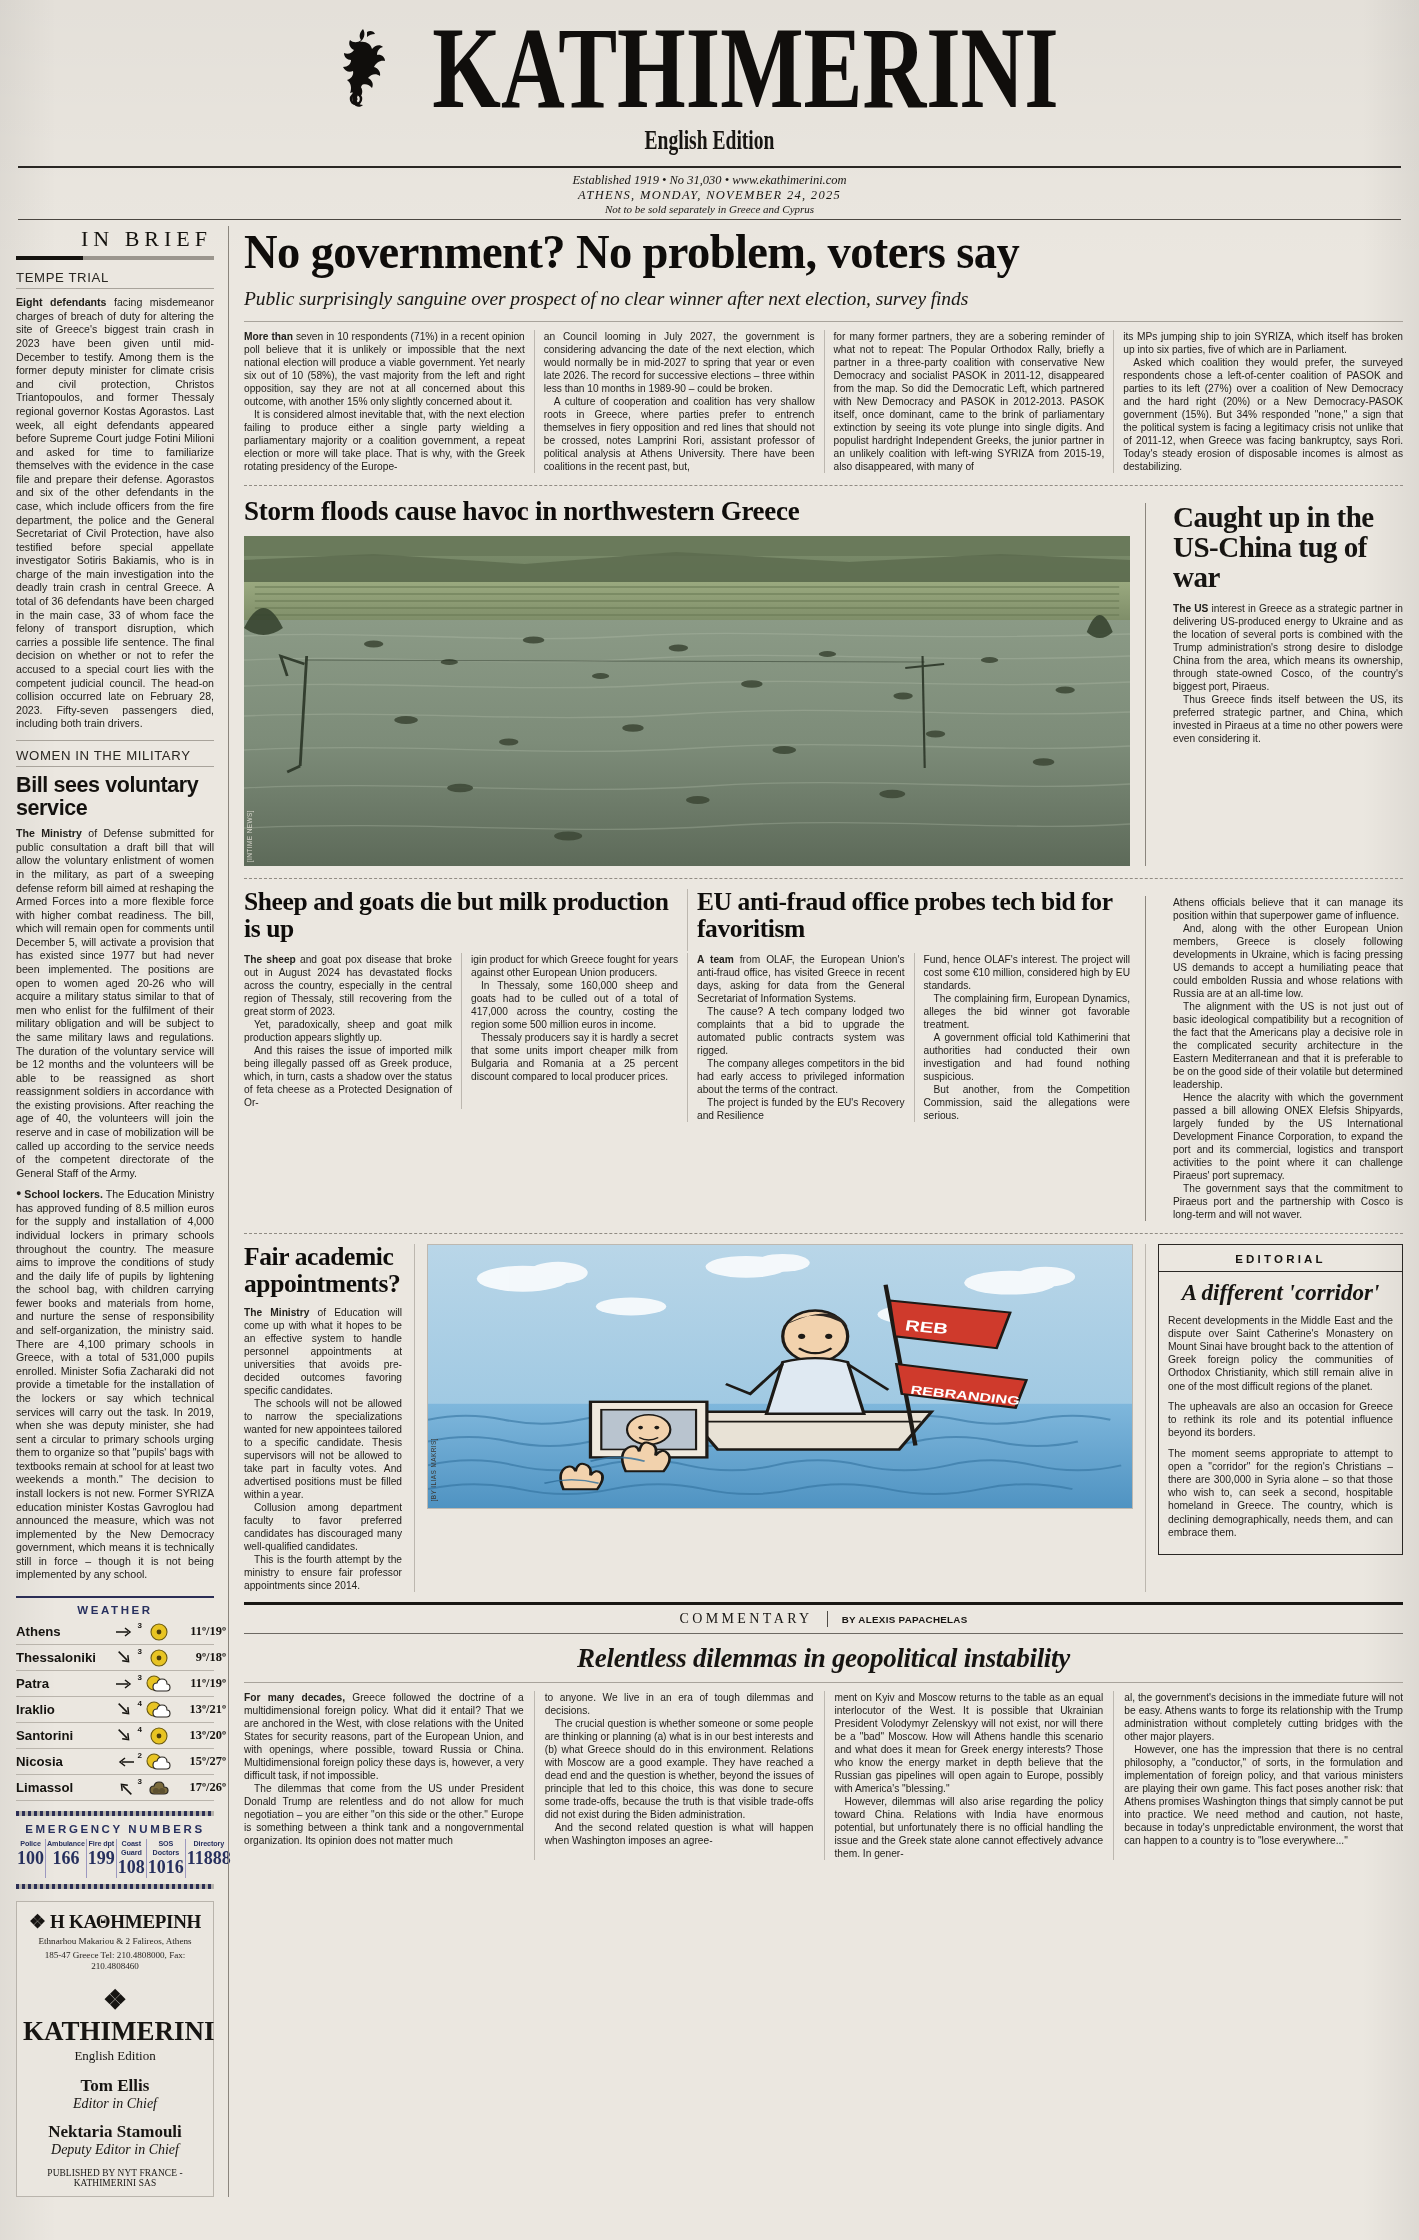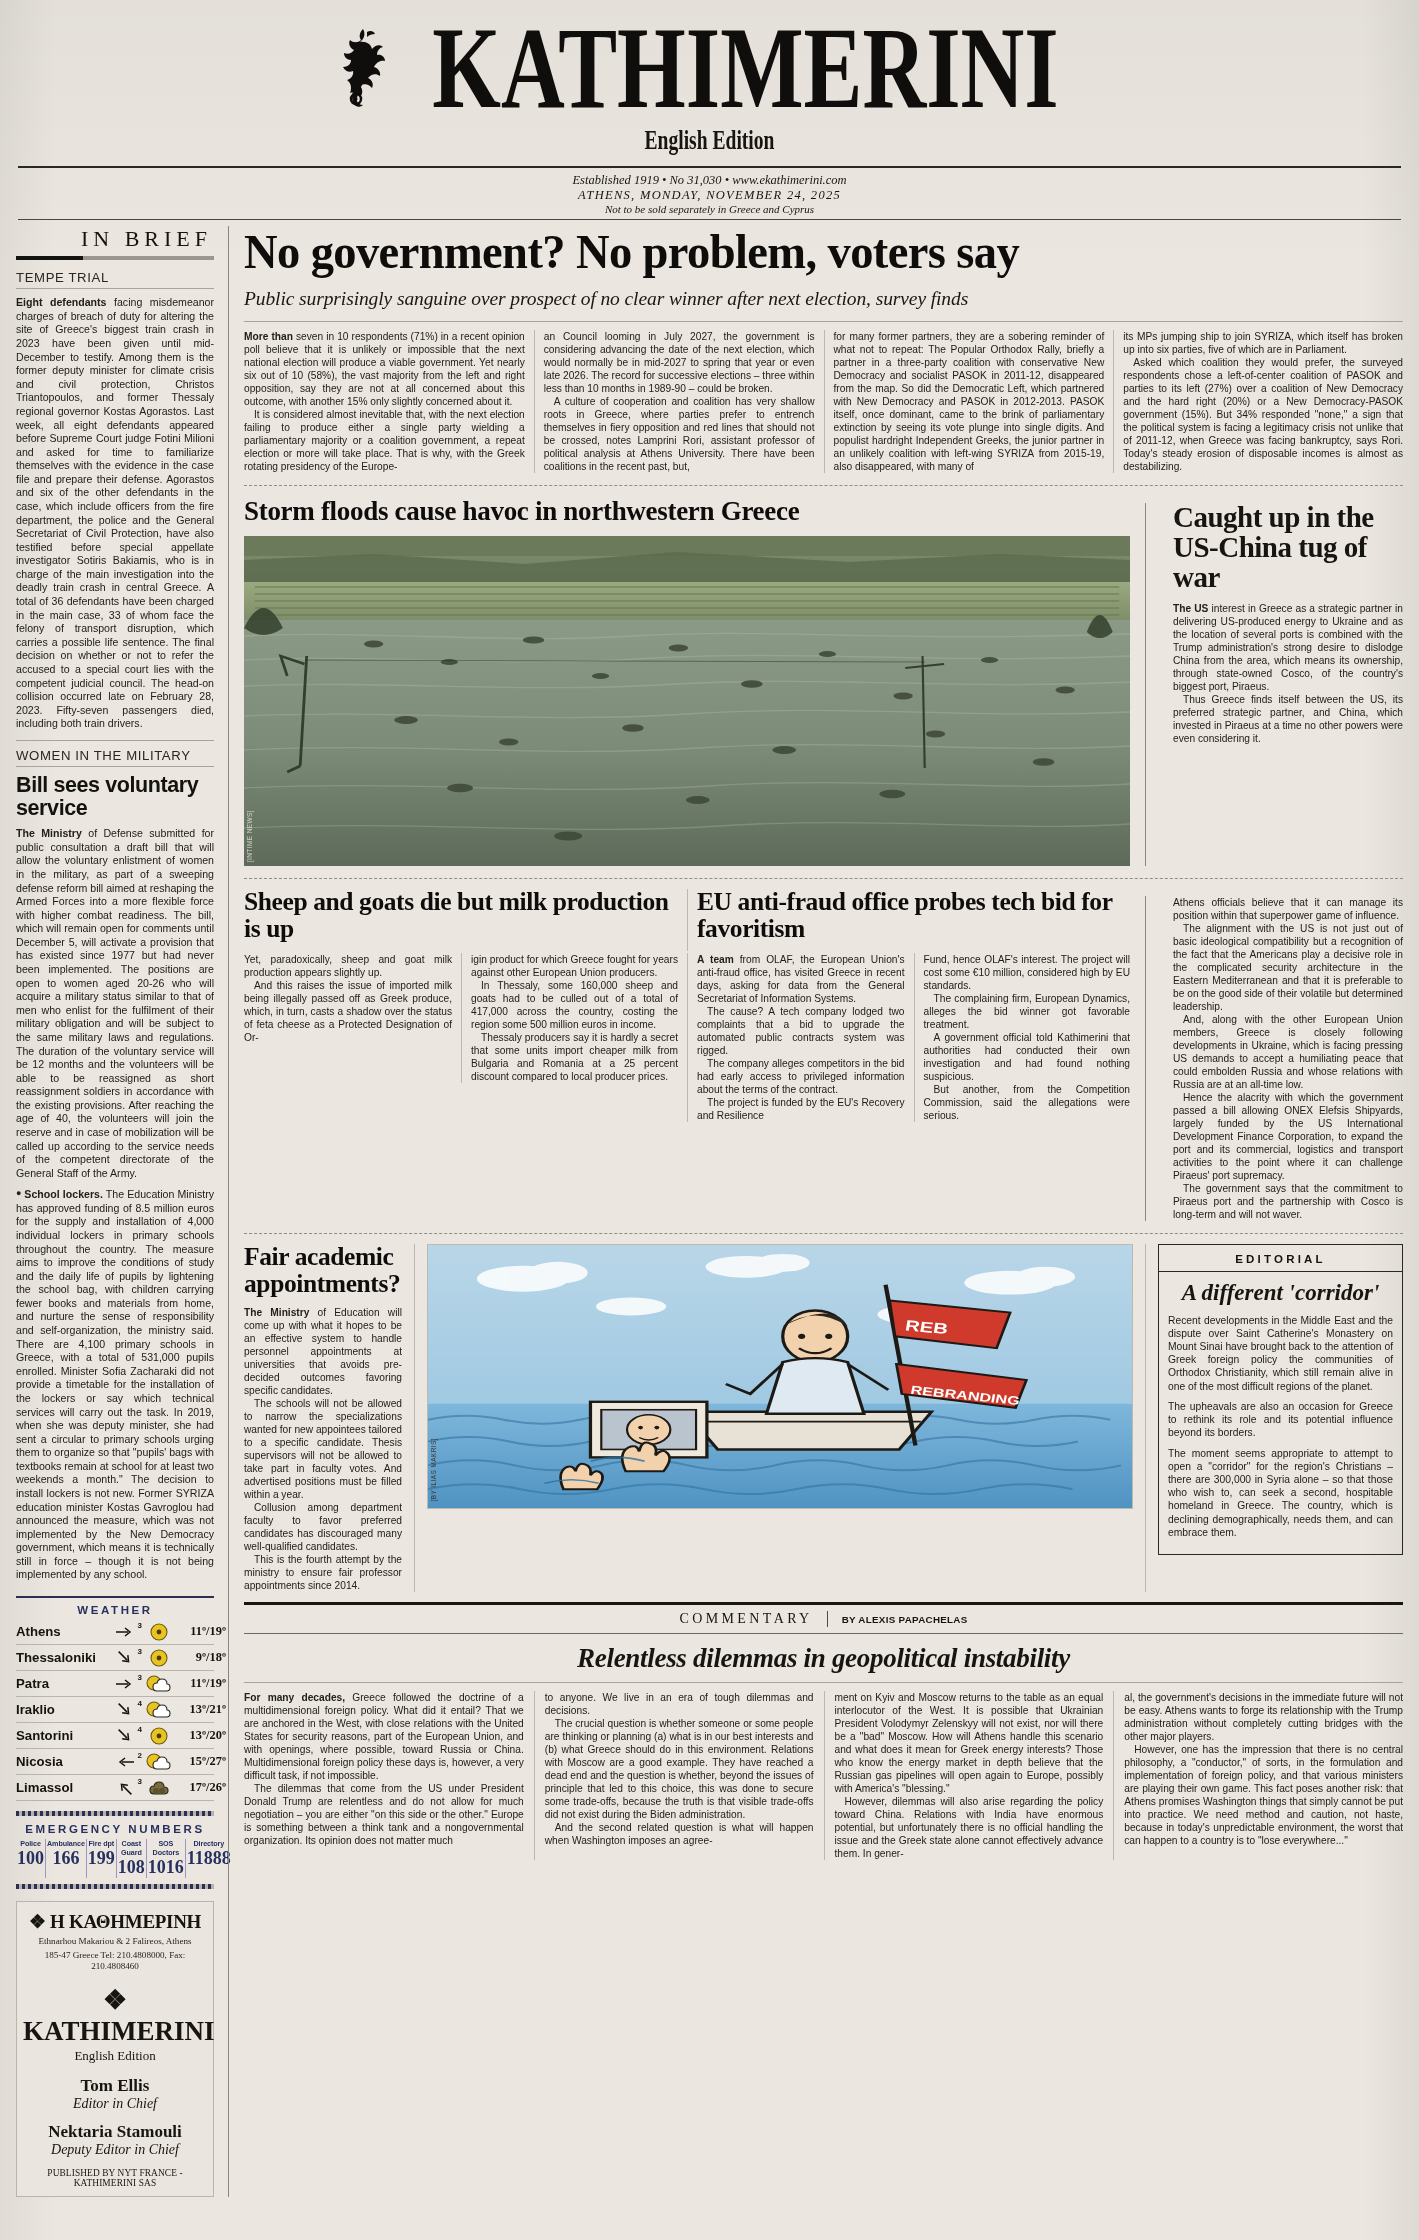--- a/index.html
+++ b/index.html
@@ -605,20 +605,21 @@
             </div>
             <div class="c">
               <div class="two-head">EU anti-fraud office probes tech bid for favoritism</div>
             </div>
           </div>
           <div class="twocol" style="margin-top:2px">
             <div class="c">
               <div class="twocol">
                 <div class="c">
                   <div class="artbody" id="sheep-c1">
+                      <p><b>The sheep</b> and goat pox disease that broke out in August 2024 has devastated flocks across the country, especially in the central region of Thessaly, still recovering from the great storm of 2023.</p>
                       <p>Yet, paradoxically, sheep and goat milk production appears slightly up.</p>
                       <p>And this raises the issue of imported milk being illegally passed off as Greek produce, which, in turn, casts a shadow over the status of feta cheese as a Protected Designation of Or-</p>
                     </div>
                 </div>
                 <div class="c">
                   <div class="artbody" id="sheep-c2">
                       <p>igin product for which Greece fought for years against other European Union producers.</p>
                       <p>In Thessaly, some 160,000 sheep and goats had to be culled out of a total of 417,000 across the country, costing the region some 500 million euros in income.</p>
                       <p>Thessaly producers say it is hardly a secret that some units import cheaper milk from Bulgaria and Romania at a 25 percent discount compared to local producer prices.</p>
                     </div>
@@ -643,22 +644,22 @@
                       <p>But another, from the Competition Commission, said the allegations were serious.</p>
                     </div>
                 </div>
               </div>
             </div>
           </div>
         </div>
         <div class="mid-right">
           <div class="artbody" id="uschina-body2">
               <p>Athens officials believe that it can manage its position within that superpower game of influence.</p>
+              <p>And, along with the other European Union members, Greece is closely following developments in Ukraine, which is facing pressing US demands to accept a humiliating peace that could embolden Russia and whose relations with Russia are at an all-time low.</p>
               <p>The alignment with the US is not just out of basic ideological compatibility but a recognition of the fact that the Americans play a decisive role in the complicated security architecture in the Eastern Mediterranean and that it is preferable to be on the good side of their volatile but determined leadership.</p>
-              <p>And, along with the other European Union members, Greece is closely following developments in Ukraine, which is facing pressing US demands to accept a humiliating peace that could embolden Russia and whose relations with Russia are at an all-time low.</p>
               <p>Hence the alacrity with which the government passed a bill allowing ONEX Elefsis Shipyards, largely funded by the US International Development Finance Corporation, to expand the port and its commercial, logistics and transport activities to the point where it can challenge Piraeus' port supremacy.</p>
               <p>The government says that the commitment to Piraeus port and the partnership with Cosco is long-term and will not waver.</p>
             </div>
         </div>
       </div>
 
       <div class="dashrule"></div>
 
       <div style="display:grid; grid-template-columns:170px 1fr 258px; gap:0;">
         <div style="padding-right:12px;">

